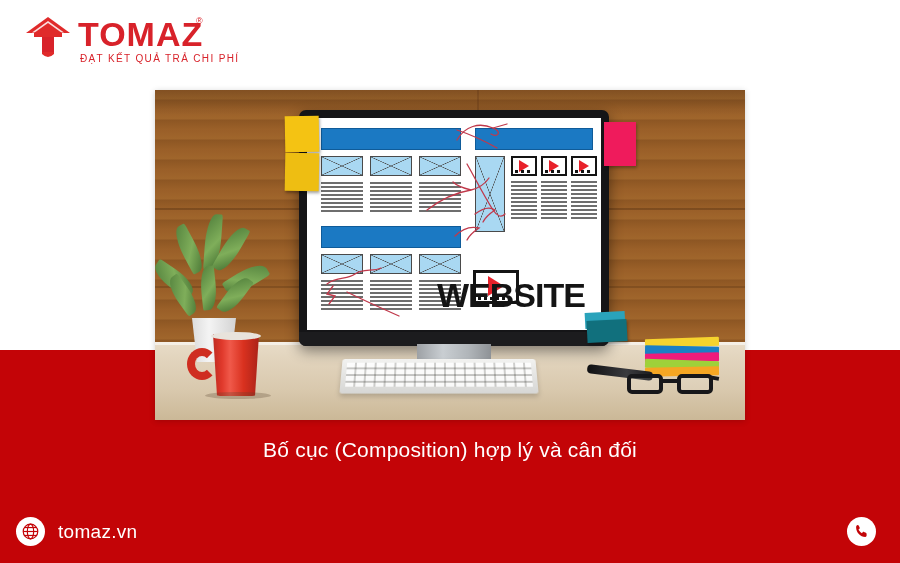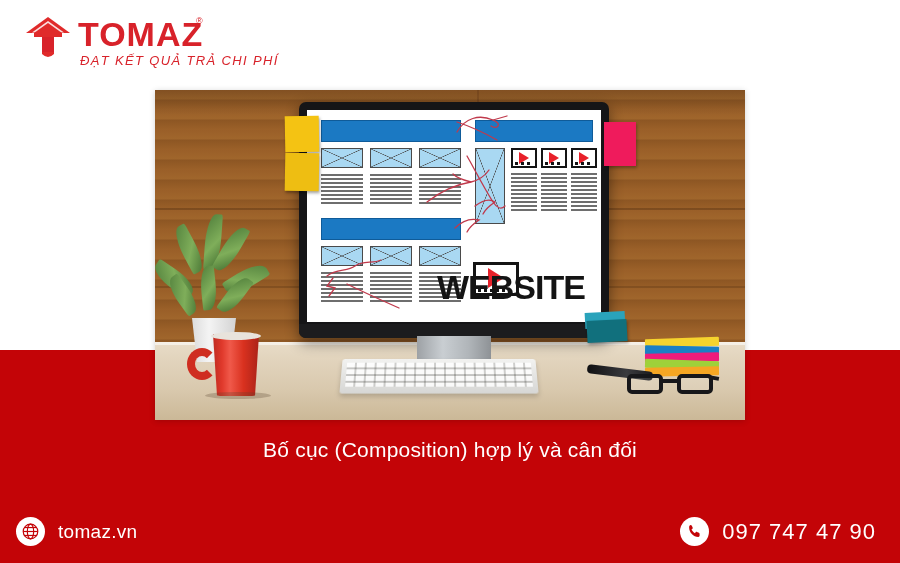--- a/index.html
+++ b/index.html
@@ -23,22 +23,22 @@
     position:absolute; left:54px; top:3px;
     font-size:34px; font-weight:bold; letter-spacing:1px;
     color:#d8222a; font-family:"Liberation Sans", sans-serif;
   }
   #logo-reg {
     position:absolute; left:172px; top:4px;
     font-size:9px; color:#d8222a;
   }
   #logo-tag {
     position:absolute; left:56px; top:41px;
-    font-size:13px; letter-spacing:1.35px; color:#d8222a;
-    white-space:nowrap; font-family:"Liberation Sans", sans-serif;font-style:italic;
+    font-size:10px; letter-spacing:1.35px; color:#d8222a;
+    white-space:nowrap; font-family:"Liberation Sans", sans-serif;
   }
 
   
   #red-band {
     position:absolute; left:0; top:350px; width:900px; height:213px;
     background:#c30407;
   }
 
   
   #caption {
@@ -82,21 +82,21 @@
   #wall-seamv{position:absolute;left:322px;top:0;width:2px;height:252px;background:rgba(60,30,10,.18);}
 
   
   #desk {
     position:absolute; left:0; top:252px; width:100%; height:78px;
     background:linear-gradient(180deg,#e8dcc8 0%, #e2d4bd 22%, #d9c9ae 60%, #cbb897 100%);
   }
   #desk-edge{position:absolute;left:0;top:252px;width:100%;height:3px;background:rgba(255,255,255,.55);}
 
   
-  #monitor { position:absolute; left:144px; top:12px; width:310px; height:248px; }
+  #monitor { position:absolute; left:144px; top:20px; width:310px; height:248px; }
   #mon-bezel {
     position:absolute; left:0; top:0; width:310px; height:236px;
     background:#151517; border-radius:7px;
     box-shadow:0 5px 14px rgba(0,0,0,.45);
   }
   #mon-screen {
     position:absolute; left:8px; top:8px; width:294px; height:212px;
     background:#ffffff; overflow:hidden;
   }
   #mon-chin {
@@ -385,14 +385,13 @@
   </span>
   <span class="footer-text">tomaz.vn</span>
 </div>
 
 <div id="footer-phone">
   <span class="circ-icon">
     <svg width="17" height="17" viewBox="0 0 24 24" fill="#c30407">
       <path d="M6.6 2.8c.7 0 1.3.4 1.6 1l1.2 2.7c.3.7.1 1.5-.5 1.9l-1.2.9c1 2.2 2.8 4 5 5l.9-1.2c.4-.6 1.2-.8 1.9-.5l2.7 1.2c.6.3 1 .9 1 1.6v2.4c0 1-.8 1.8-1.8 1.8C10.4 19.6 4.4 13.6 4.4 6 4.4 4.4 5.2 2.8 6.6 2.8z"></path>
     </svg>
   </span>
-  <span class="footer-text" id="phone-num">097 747 47 90</span>
 </div>
 
 </body></html>

